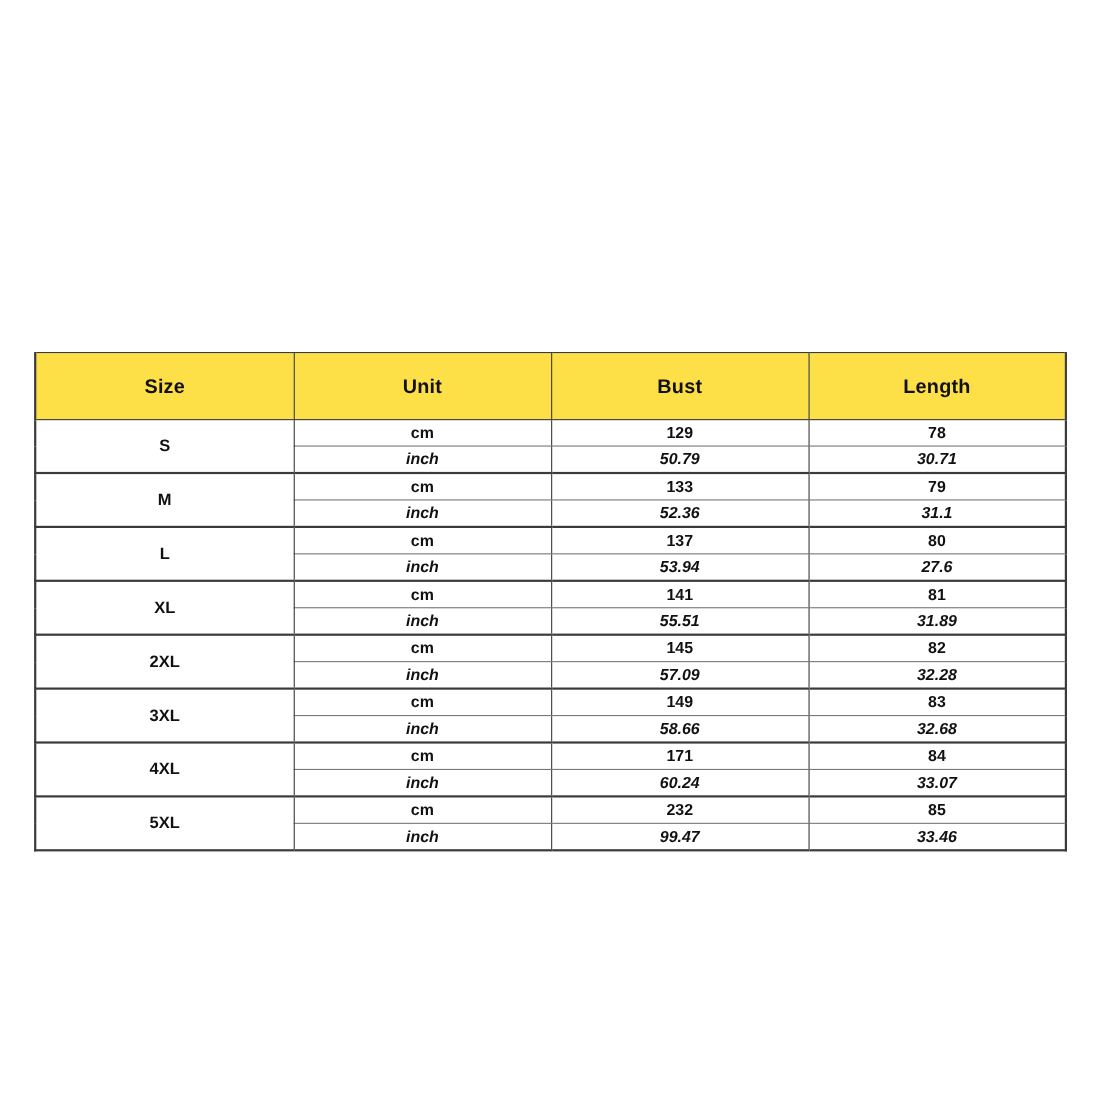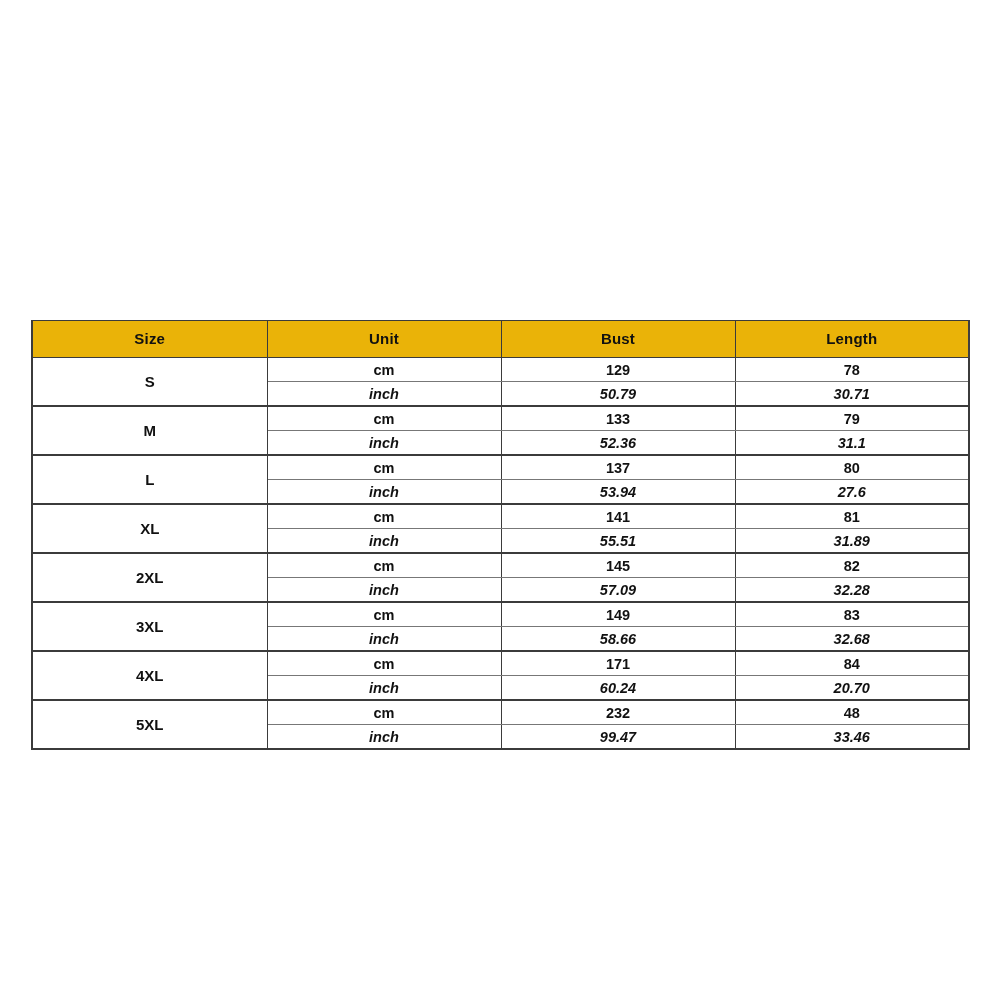--- a/index.html
+++ b/index.html
@@ -37,27 +37,27 @@
     background: #ffffff;
   }
 
   table.size-chart col.col-size   { width: 235px; }
   table.size-chart col.col-unit   { width: 234px; }
   table.size-chart col.col-bust   { width: 234px; }
   table.size-chart col.col-length { width: 234px; }
 
   
   table.size-chart thead th {
-    background: #eab308;
+    background: #fde047;
     color: #111111;
     font-weight: bold;
-    font-size: 15px;
+    font-size: 18px;
     height: 36px;
     line-height: 36px;
-    padding: 0;
+    padding: 12px;
     text-align: center;
     vertical-align: middle;
     border: 1px solid #3b3b3b;
     letter-spacing: 0.2px;
   }
 
   
   table.size-chart tbody td {
     color: #111111;
     font-weight: bold;
@@ -197,27 +197,27 @@
           </tr>
           <tr class="unit-cm">
             <td class="size-cell" rowspan="2">4XL</td>
             <td class="unit-cell">cm</td>
             <td class="data-cell">171</td>
             <td class="data-cell last-col">84</td>
           </tr>
           <tr class="unit-inch">
             <td class="unit-cell">inch</td>
             <td class="data-cell">60.24</td>
-            <td class="data-cell last-col">20.70</td>
+            <td class="data-cell last-col">33.07</td>
           </tr>
           <tr class="unit-cm">
             <td class="size-cell" rowspan="2">5XL</td>
             <td class="unit-cell">cm</td>
             <td class="data-cell">232</td>
-            <td class="data-cell last-col">48</td>
+            <td class="data-cell last-col">85</td>
           </tr>
           <tr class="unit-inch">
             <td class="unit-cell">inch</td>
             <td class="data-cell">99.47</td>
             <td class="data-cell last-col">33.46</td>
           </tr>
         </tbody>
     </table>
   </div>
 

